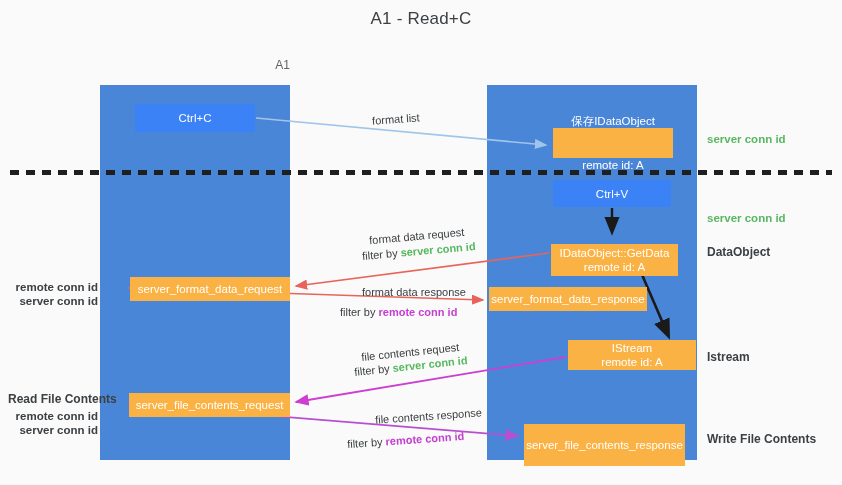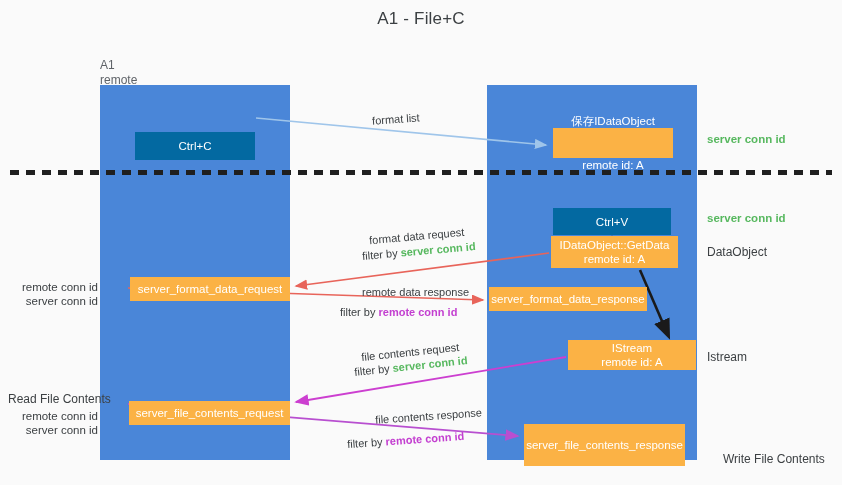--- a/index.html
+++ b/index.html
@@ -15,21 +15,21 @@
 
   
   #title{
     left:0;right:0;top:8px;text-align:center;
     font-size:17px;line-height:21px;color:#3c4043;
     letter-spacing:.2px;
   }
 
   
   .col-head{
-    text-align:left;font-size:12px;line-height:15px;color:#5f6368;
+    text-align:right;font-size:12px;line-height:15px;color:#5f6368;
   }
   #head-a1{left:100px;top:58px;width:190px;}
   #head-b1{left:487px;top:58px;width:210px;}
 
   
   .lane{background:#4a86d8;}
   #lane-a1{left:100px;top:85px;width:190px;height:375px;}
   #lane-b1{left:487px;top:85px;width:210px;height:375px;}
 
   
@@ -40,43 +40,43 @@
 
   
   .node{
     box-sizing:border-box;
     display:flex;flex-direction:column;
     align-items:center;justify-content:center;
     color:#ffffff;font-size:11.5px;line-height:14px;
     text-align:center;padding:3px 6px;
   }
   .node .l2{display:block;}
-  .green{background:#0369a1;margin-top:28px;}
+  .green{background:#3b82f6;}
   .orange{background:#fbb245;}
 
   #n-ctrlc{left:135px;top:104px;width:120px;height:28px;}
   #n-save{left:553px;top:128px;width:120px;height:30px;gap:30px;}
   #n-ctrlv{left:553px;top:180px;width:118px;height:27px;}
-  #n-getdata{left:551px;top:236px;width:127px;height:32px;}
+  #n-getdata{left:551px;top:244px;width:127px;height:32px;}
   #n-fdreq{left:130px;top:277px;width:160px;height:24px;}
   #n-fdresp{left:489px;top:287px;width:158px;height:24px;}
   #n-istream{left:568px;top:340px;width:128px;height:30px;}
-  #n-fcreq{left:129px;top:393px;width:161px;height:24px;margin-top:8px;}
+  #n-fcreq{left:129px;top:393px;width:161px;height:24px;}
   #n-fcresp{left:524px;top:424px;width:161px;height:42px;}
 
   
-  .ann{font-size:11.5px;line-height:14px;white-space:nowrap;}
+  .ann{font-size:11.5px;line-height:14px;white-space:nowrap;font-weight:bold;}
   .ann.green-t{color:#57b85f;font-weight:bold;}
   .ann.dark{color:#3c4043;font-size:12px;}
 
   #ann-server1{left:707px;top:132px;}
   #ann-server2{left:707px;top:211px;}
   #ann-dataobject{left:707px;top:245px;}
   #ann-istream{left:707px;top:350px;}
-  #ann-writefile{left:723px;top:432px;margin-top:20px;}
+  #ann-writefile{left:707px;top:432px;}
 
   #ann-left1{left:8px;top:280px;text-align:right;width:90px;}
   #ann-readfile{left:8px;top:392px;width:130px;}
   #ann-left2{left:8px;top:409px;text-align:right;width:90px;}
   .stack-line{display:block;}
 
   
   .edge-lab{
     font-size:11px;line-height:14px;color:#3c4043;white-space:nowrap;
   }
@@ -94,26 +94,25 @@
   #lab-fcresp-2{left:347px;top:433px;transform:rotate(-4deg);}
 
   svg#wires{position:absolute;left:0;top:0;width:842px;height:485px;pointer-events:none;}
 </style>
 </head>
 <body>
 
 <div id="stage">
 
   <div class="abs" id="title">
-    <div>A1 - File+C</div>
+    <div>A1 - Read+C</div>
   </div>
 
   <div class="abs col-head" id="head-a1">
     <div>A1</div>
-    <div>remote</div>
   </div>
 
   <div class="abs lane" id="lane-a1"></div>
   <div class="abs lane" id="lane-b1"></div>
 
   <svg id="wires">
     <defs>
       <marker id="ah-blue" markerWidth="9" markerHeight="9" refX="7" refY="3.2" orient="auto">
         <path d="M0,0 L8,3.2 L0,6.4 z" fill="#9fc5ea"></path>
       </marker>
@@ -205,21 +204,21 @@
     <span class="stack-line green-t">server conn id</span>
   </div>
 
   <div class="abs edge-lab" id="lab-formatlist">format list</div>
 
   <div class="abs edge-lab" id="lab-fdreq-1">format data request</div>
   <div class="abs edge-lab" id="lab-fdreq-2">
     <span>filter by </span><span class="hl-green">server conn id</span>
   </div>
 
-  <div class="abs edge-lab" id="lab-fdresp-1">remote data response</div>
+  <div class="abs edge-lab" id="lab-fdresp-1">format data response</div>
   <div class="abs edge-lab" id="lab-fdresp-2">
     <span>filter by </span><span class="hl-purple">remote conn id</span>
   </div>
 
   <div class="abs edge-lab" id="lab-fcreq-1">file contents request</div>
   <div class="abs edge-lab" id="lab-fcreq-2">
     <span>filter by </span><span class="hl-green">server conn id</span>
   </div>
 
   <div class="abs edge-lab" id="lab-fcresp-1">file contents response</div>

